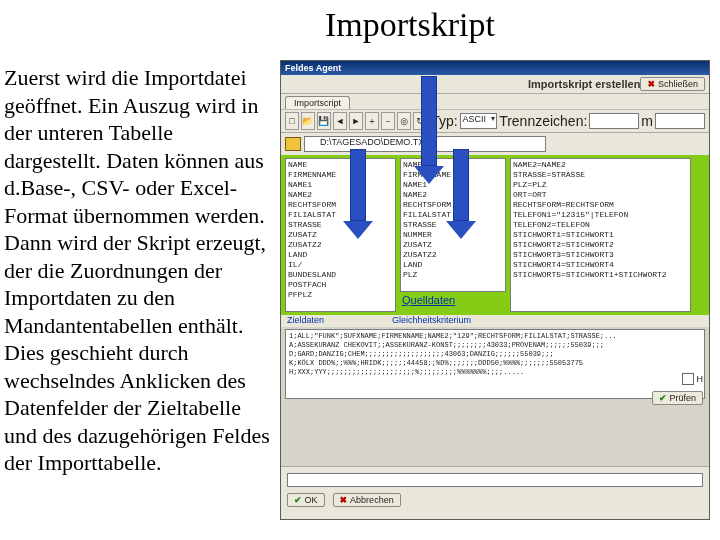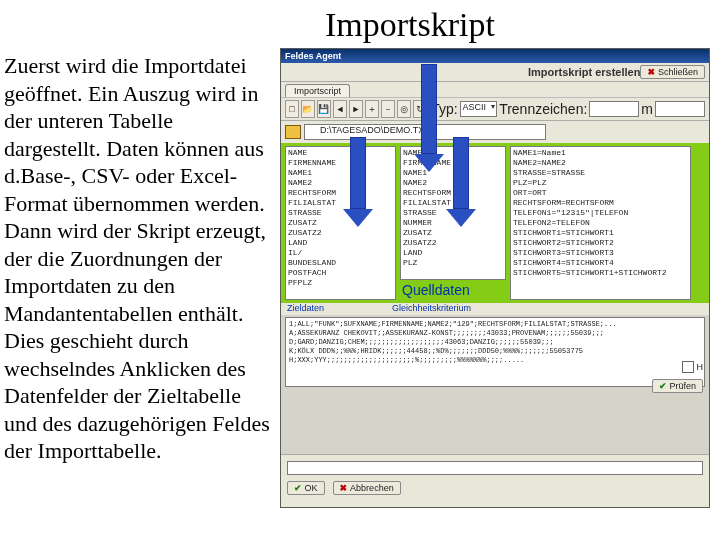--- a/index.html
+++ b/index.html
@@ -8,21 +8,21 @@
     width: 720px;
     height: 540px;
     font-family: "Times New Roman", serif;
     background: #fff;
     position: relative;
     overflow: hidden;
   }
   .slide-title {
     text-align: center;
     font-size: 34px;
-    padding: 6px 0 4px 0;
+    padding: 6px 0 16px 0;
     margin-left: 100px;
   }
   .columns {
     display: flex;
     align-items: flex-start;
   }
   .body-text {
     width: 270px;
     font-size: 22px;
     line-height: 1.25;
@@ -134,21 +134,21 @@
     font-family: "Courier New", monospace;
     font-size: 8px;
     line-height: 10px;
     padding: 1px 2px;
     white-space: nowrap;
   }
   .col-left  { width: 105px; height: 150px; }
   .col-mid   { width: 100px; height: 130px; }
   .col-right { width: 175px; height: 150px; }
   .mid-wrap { display:flex; flex-direction:column; gap:2px; }
-  .mid-link { color:#0033aa; font-size:14px; padding-left:2px; }
+  .mid-link { color:#0033aa; text-decoration:underline; font-size:11px; padding-left:2px; }
   .labels-row {
     display:flex; padding:0 6px 2px 6px; background:#e9e6da;
     font-size:9px; color:#0033aa;
   }
   .script-area {
     margin: 2px 4px;
     background:#fff;
     border:1px solid #7a7a7a;
     height: 64px;
     font-family:"Courier New", monospace;
@@ -289,21 +289,20 @@
             <div>STRASSE</div>
             <div>NUMMER</div>
             <div>ZUSATZ</div>
             <div>ZUSATZ2</div>
             <div>LAND</div>
             <div>PLZ</div>
           </div>
         <div class="mid-link">Quelldaten</div>
       </div>
       <div class="listbox col-right" id="rightlist">
-          <div>NAME1=Name1</div>
           <div>NAME2=NAME2</div>
           <div>STRASSE=STRASSE</div>
           <div>PLZ=PLZ</div>
           <div>ORT=ORT</div>
           <div>RECHTSFORM=RECHTSFORM</div>
           <div>TELEFON1="12315"|TELEFON</div>
           <div>TELEFON2=TELEFON</div>
           <div>STICHWORT1=STICHWORT1</div>
           <div>STICHWORT2=STICHWORT2</div>
           <div>STICHWORT3=STICHWORT3</div>

